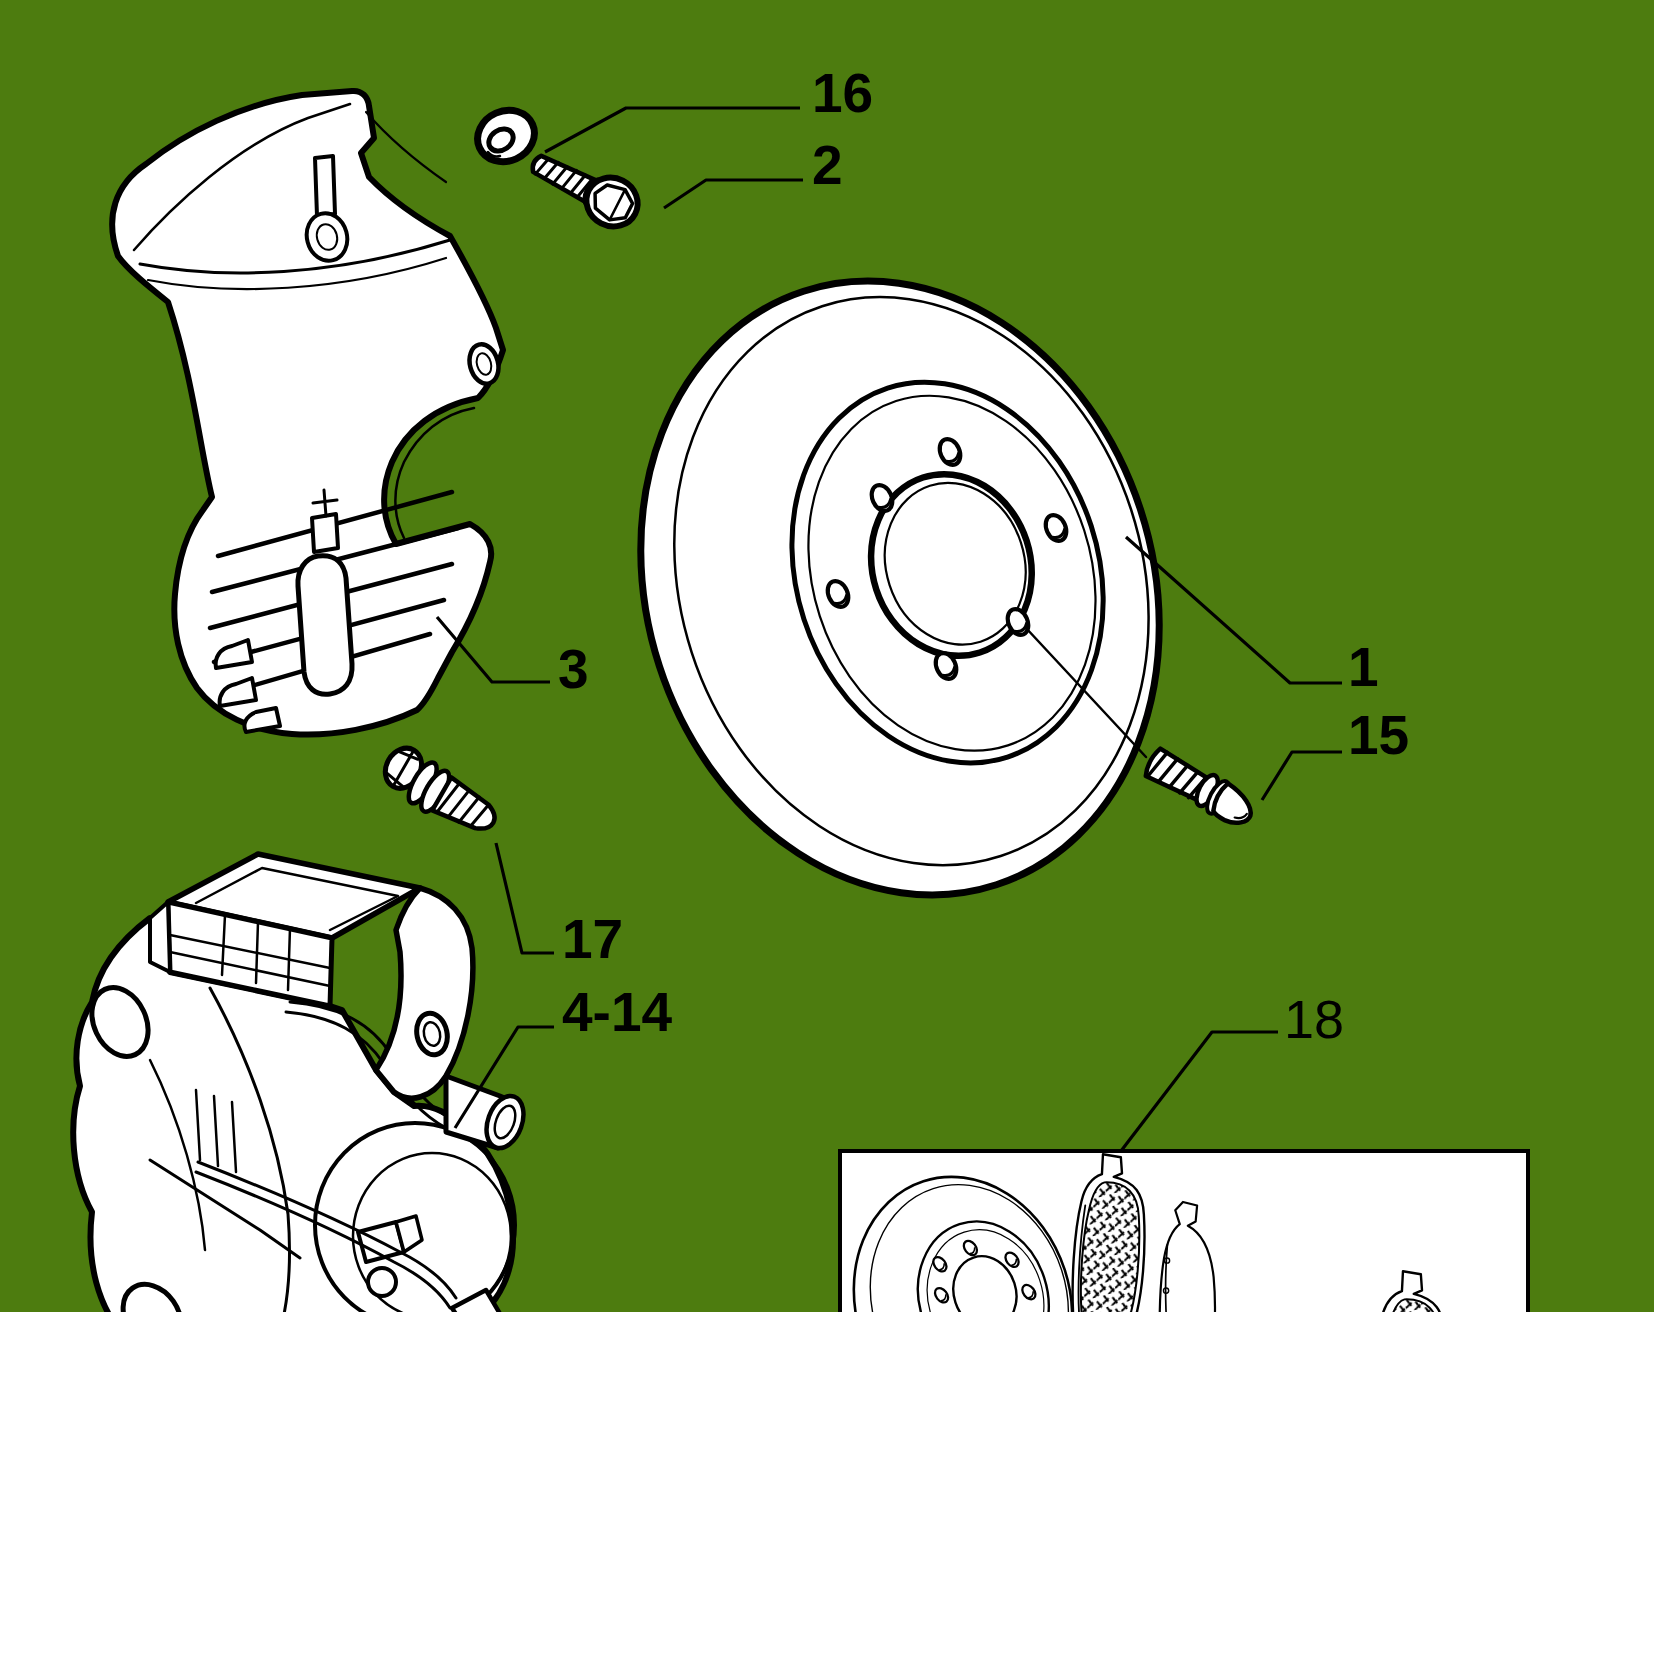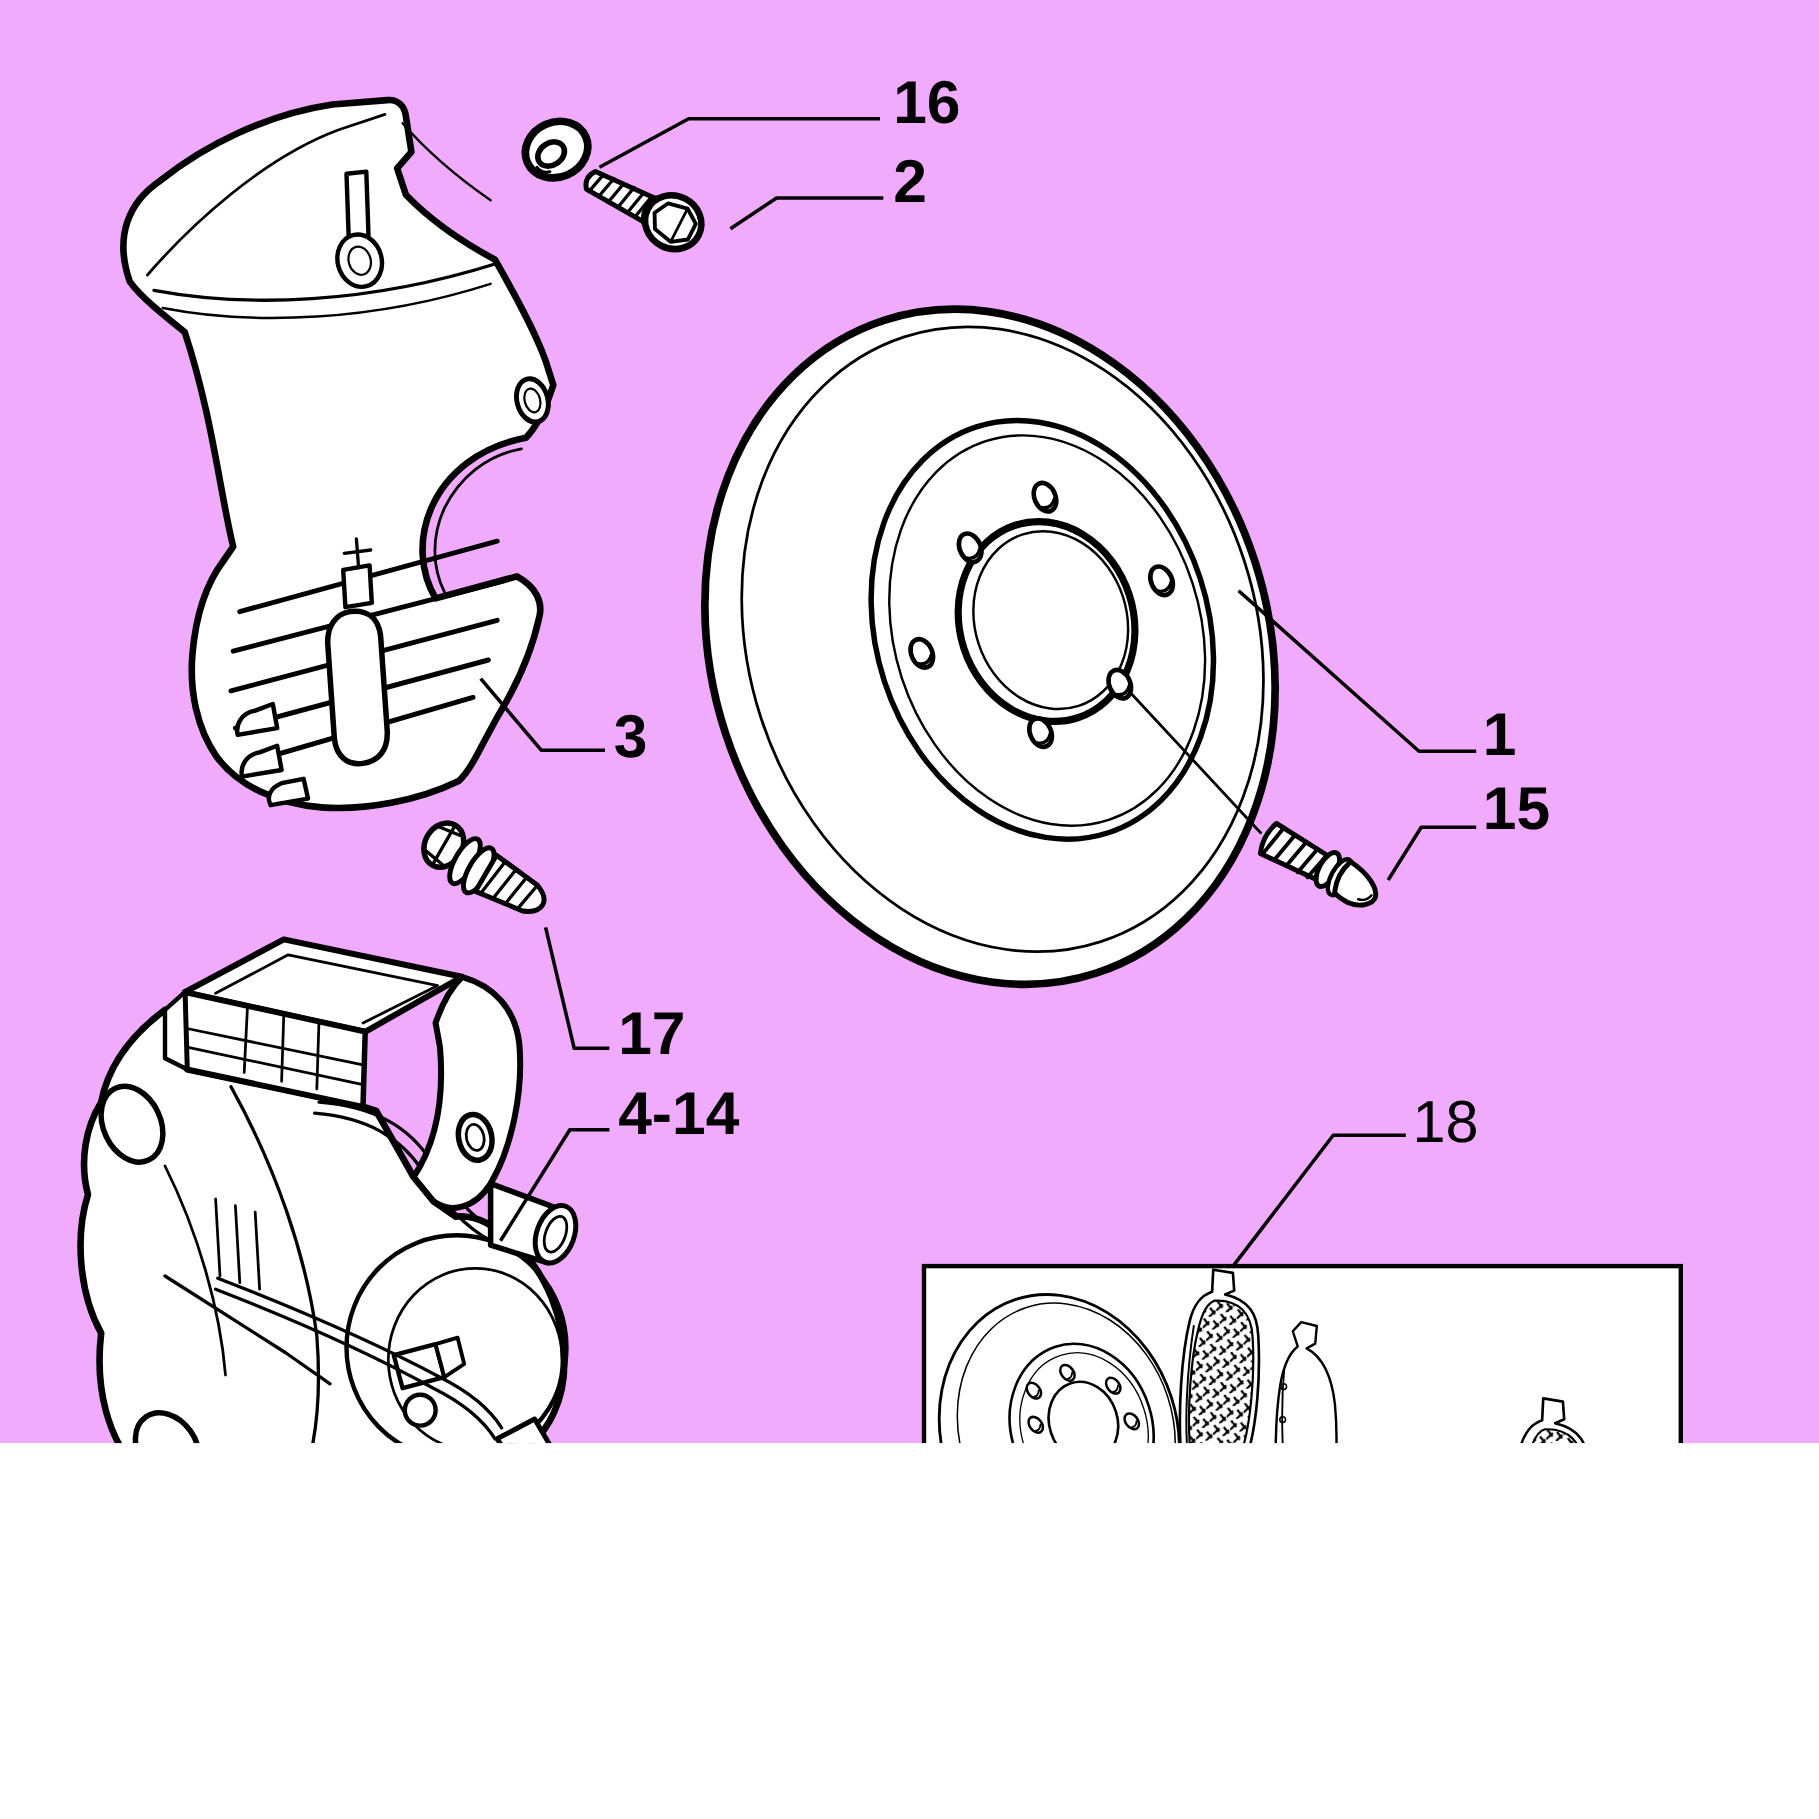--- a/index.html
+++ b/index.html
@@ -1,16 +1,16 @@
 <!DOCTYPE html>
 <html><head>
 <meta charset="utf-8">
 <style>
   html,body{margin:0;padding:0;background:#ffffff;}
-  #stage{position:relative;width:1654px;height:1312px;background:#f0abfc;overflow:hidden;}
+  #stage{position:relative;width:1654px;height:1312px;background:#4d7c0f;overflow:hidden;}
   svg{display:block;}
   .callout{font-family:"Liberation Sans","DejaVu Sans",sans-serif;font-weight:bold;font-size:55px;fill:#000;}
   .callout.light{font-weight:400;font-size:54px;}
   .ln{stroke:#000;fill:none;stroke-linecap:round;stroke-linejoin:round;}
   .fw{stroke:#000;fill:#fff;stroke-linejoin:round;stroke-linecap:round;}
   .leader{stroke:#000;stroke-width:3.2;fill:none;stroke-linejoin:round;}
 </style>
 </head>
 <body>
 

